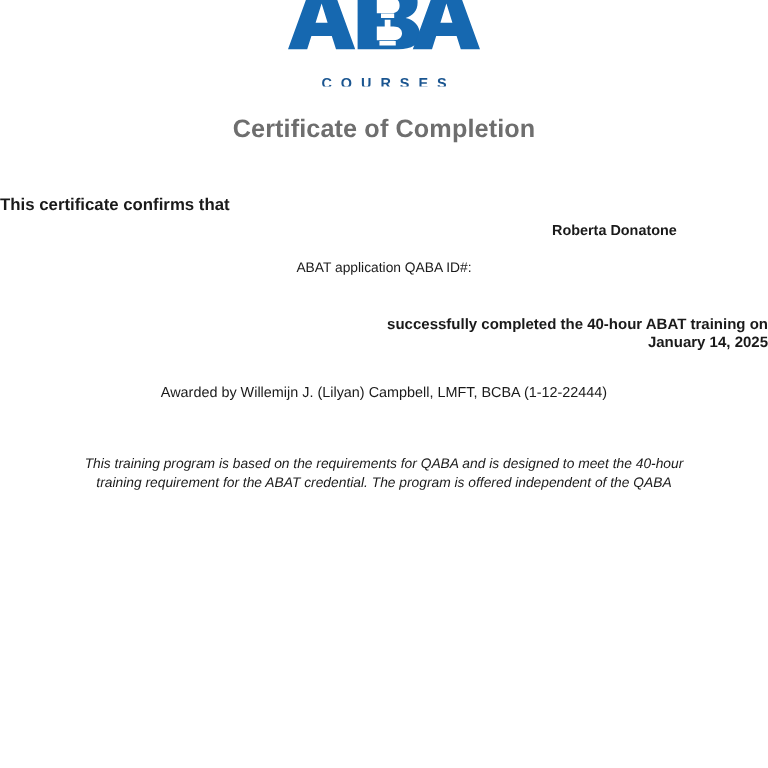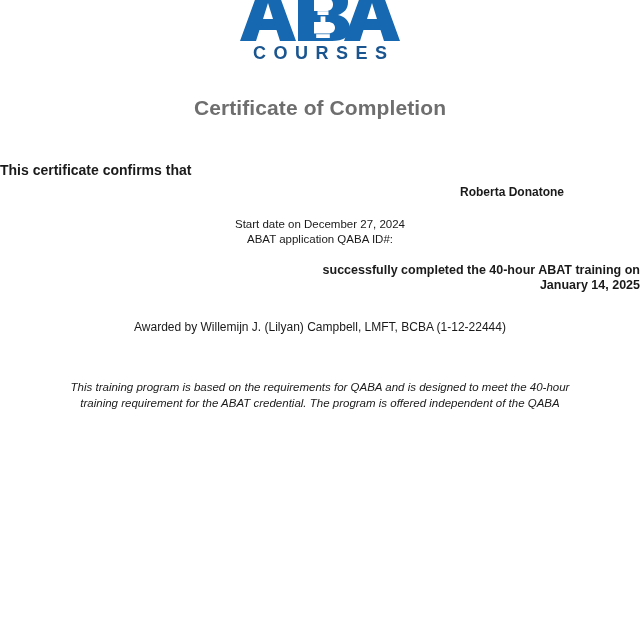--- a/index.html
+++ b/index.html
@@ -43,23 +43,23 @@
     height: 50px;
     margin-top: -8px;
     display: block;
   }
   .logo-mark svg {
     display: block;
     width: 164px;
     height: 50px;
   }
   .logo-subtitle {
-    margin-top: 1px;
+    margin-top: 17px;
     font-family: "Liberation Sans", sans-serif;
-    font-size: 18px;
+    font-size: 12px;
     font-weight: bold;
     letter-spacing: 7.5px;
     color: #1a5590;
     text-indent: 7.5px;
     line-height: 20px;
   }
 
   
   .doc-title {
     position: absolute;
@@ -186,21 +186,20 @@
     <div class="logo-subtitle">COURSES</div>
   </div>
 
   <div class="doc-title">Certificate of Completion</div>
 
   <div class="confirm-line">This certificate confirms that</div>
 
   <div class="recipient-name">Roberta Donatone</div>
 
   <div class="details-block">
-    <span class="detail-row">Start date on December 27, 2024</span>
     <span class="detail-row">ABAT application QABA ID#:</span>
   </div>
 
   <div class="completion-block">
     <span class="completion-row">successfully completed the 40-hour ABAT training on</span>
     <span class="completion-row">January 14, 2025</span>
   </div>
 
   <div class="awarded-line">Awarded by Willemijn J. (Lilyan) Campbell, LMFT, BCBA (1-12-22444)</div>
 

